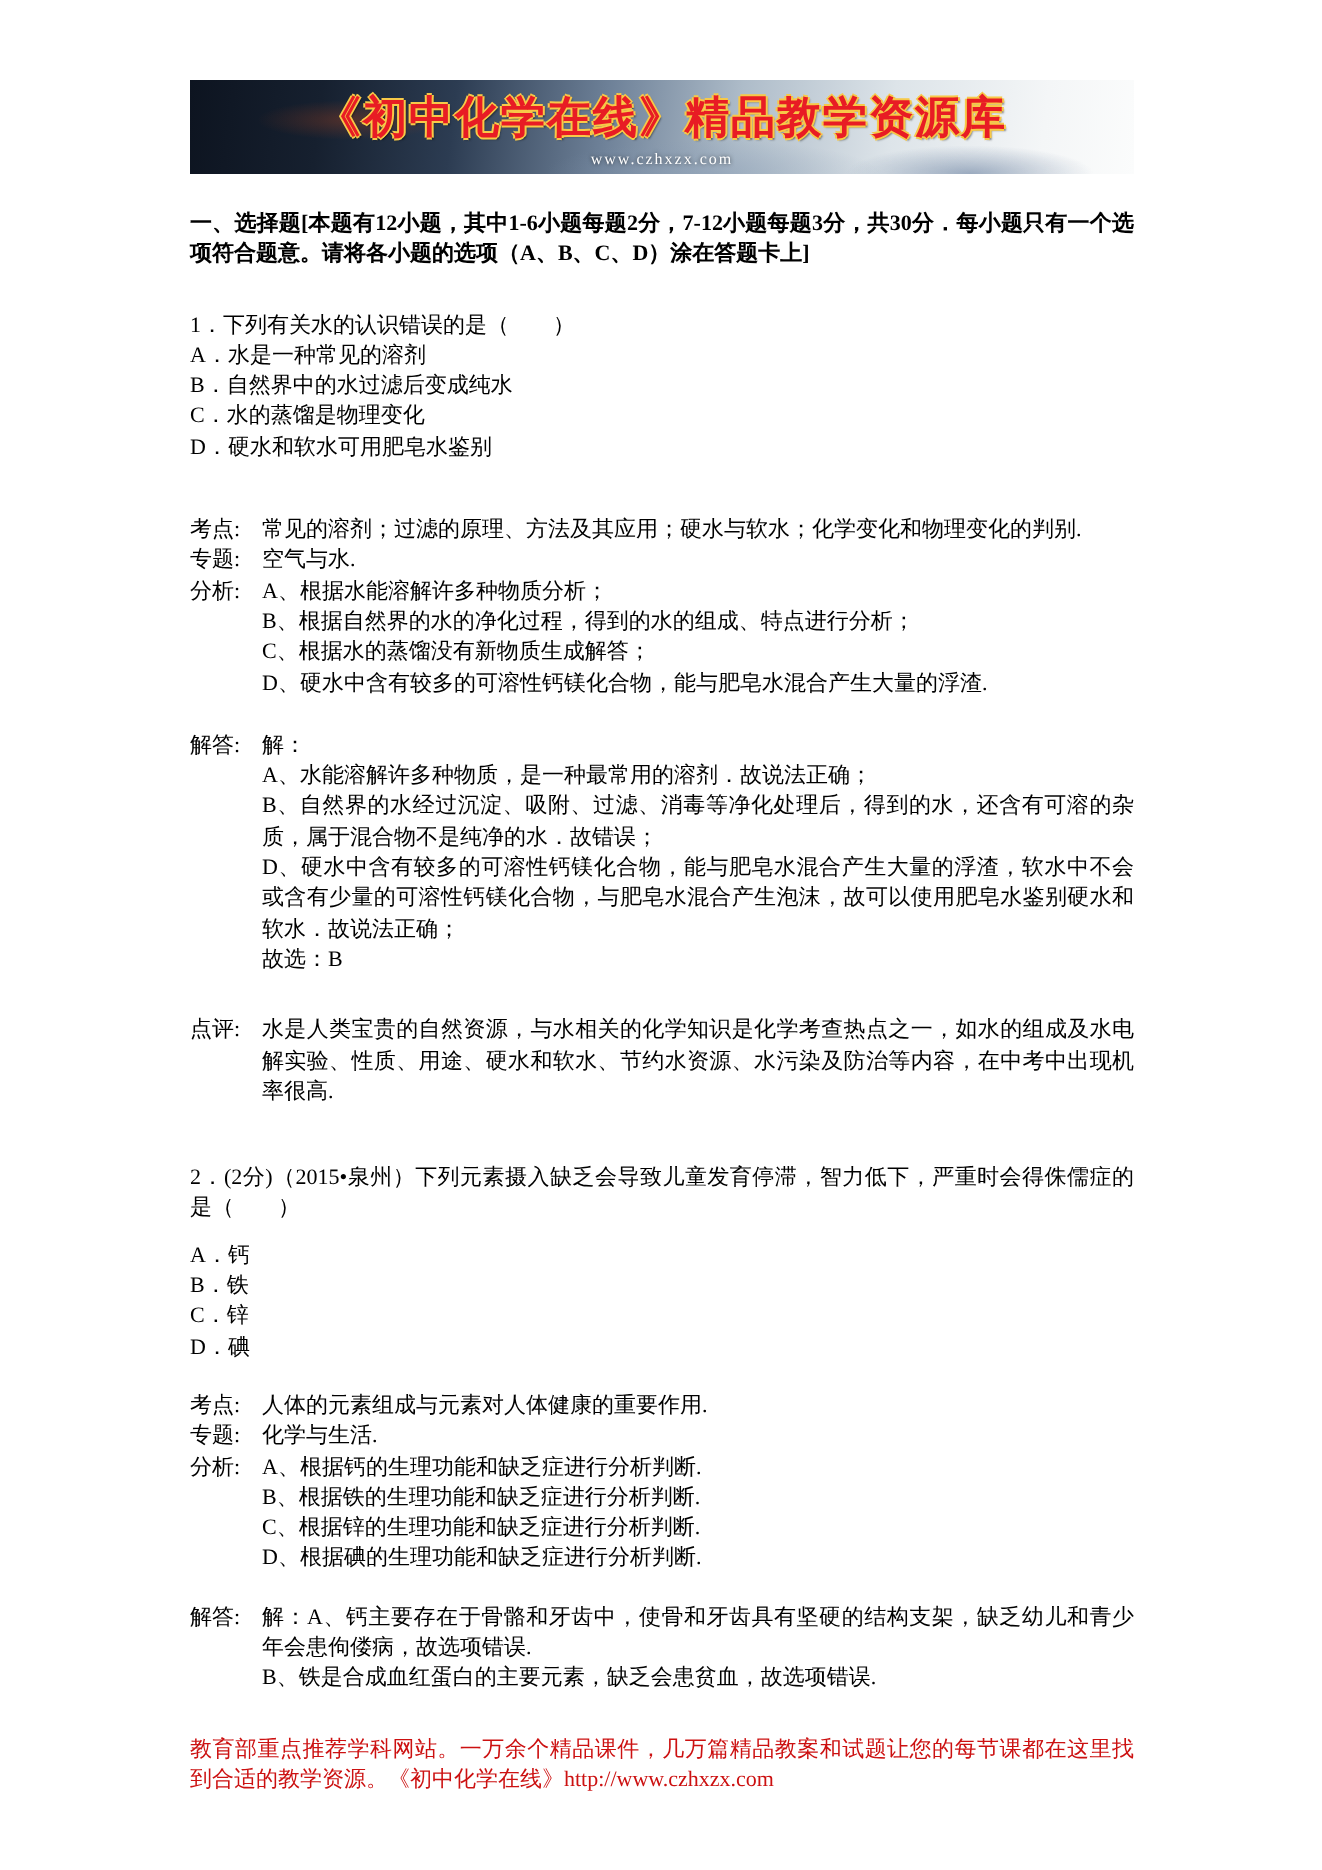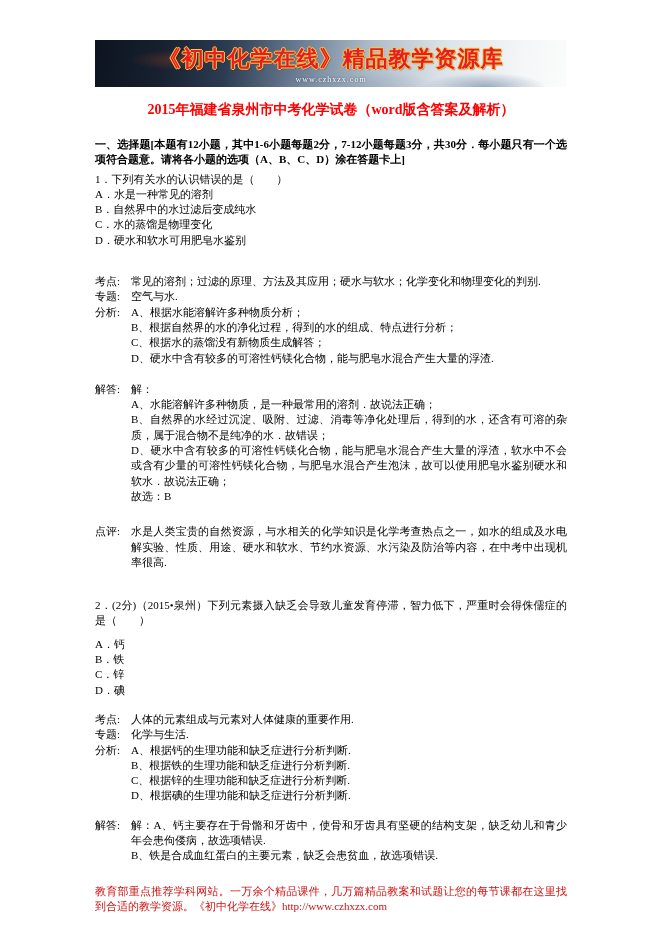--- a/index.html
+++ b/index.html
@@ -50,21 +50,21 @@
   .body-text p { font-size: 11px; line-height: 15.3px; text-align: justify; }
   .section-header { margin-top: 18px; font-weight: bold; }
 
   .row { display: flex; }
   .lbl { flex: 0 0 36px; font-size: 11px; line-height: 15.3px; }
   .content { flex: 1; min-width: 0; }
 
   .opts-row { display: flex; margin-top: 8px; flex-direction: column; }
   .opts-row span { flex: 0 0 25%; font-size: 11px; line-height: 15.3px; }
 
-  .mt-4  { margin-top: 4px; }
+  .mt-4  { margin-top: 20px; }
   .mt-8  { margin-top: 20px; }
   .mt-14 { margin-top: 14px; }
   .mt-16 { margin-top: 16px; }
   .mt-26 { margin-top: 26px; }
   .mt-28 { margin-top: 28px; }
 
   .footer {
     margin-top: 20px; color: #cc1111;
     font-size: 10.5px; line-height: 16.5px; text-align: justify;
   }
@@ -73,21 +73,20 @@
 </head>
 <body>
 
 <div class="page">
 
   <div class="banner">
     <div class="banner-brand">《初中化学在线》精品教学资源库</div>
     <div class="banner-site">www.czhxzx.com</div>
   </div>
 
-  <div class="doc-title">2015年福建省泉州市中考化学试卷（word版含答案及解析）</div>
 
   <div class="body-text">
 
     <p class="section-header">一、选择题[本题有12小题，其中1-6小题每题2分，7-12小题每题3分，共30分．每小题只有一个选项符合题意。请将各小题的选项（A、B、C、D）涂在答题卡上]</p>
 
     <div>
       <p class="mt-4">1．下列有关水的认识错误的是（　　）</p>
       <p>A．水是一种常见的溶剂</p>
       <p>B．自然界中的水过滤后变成纯水</p>
       <p>C．水的蒸馏是物理变化</p>

